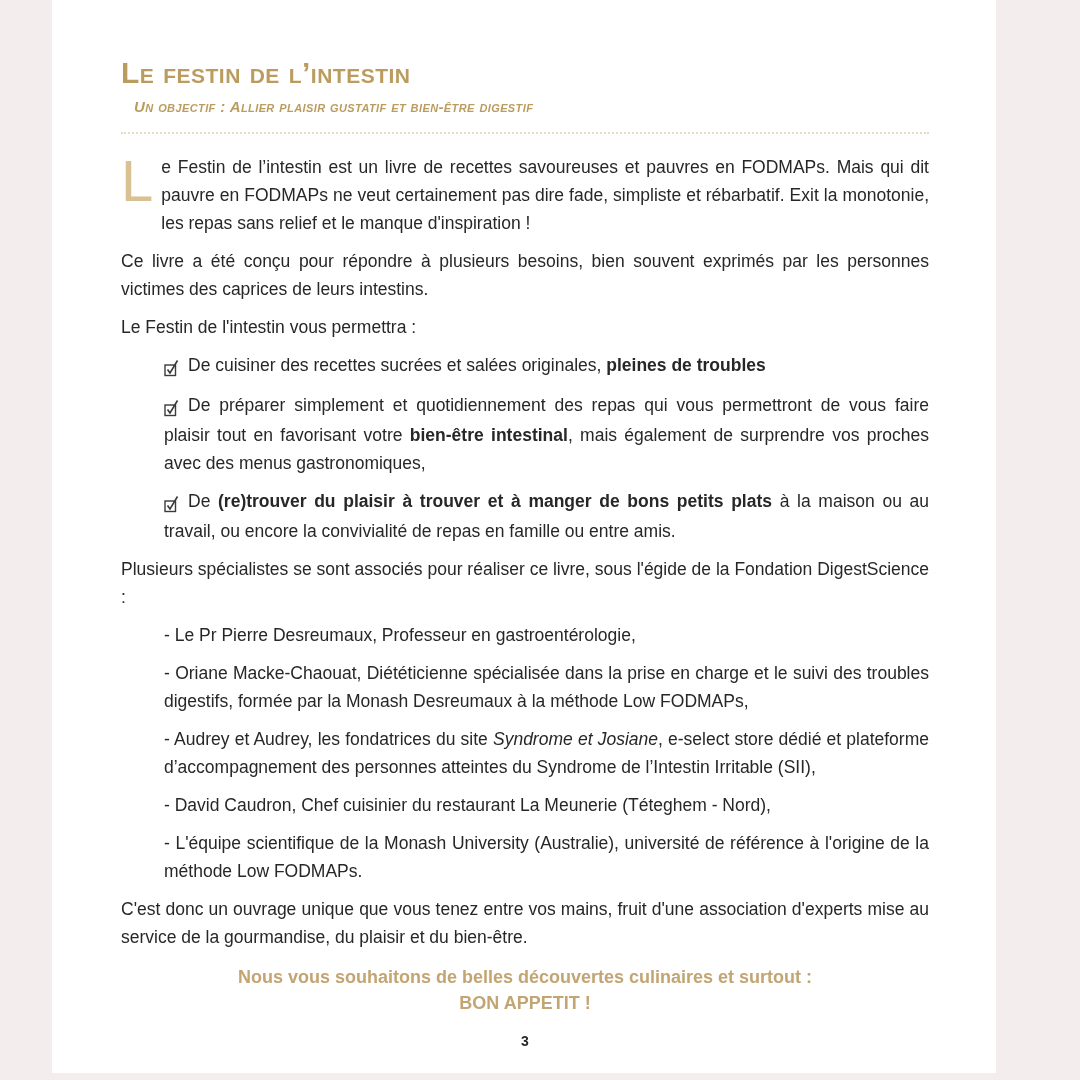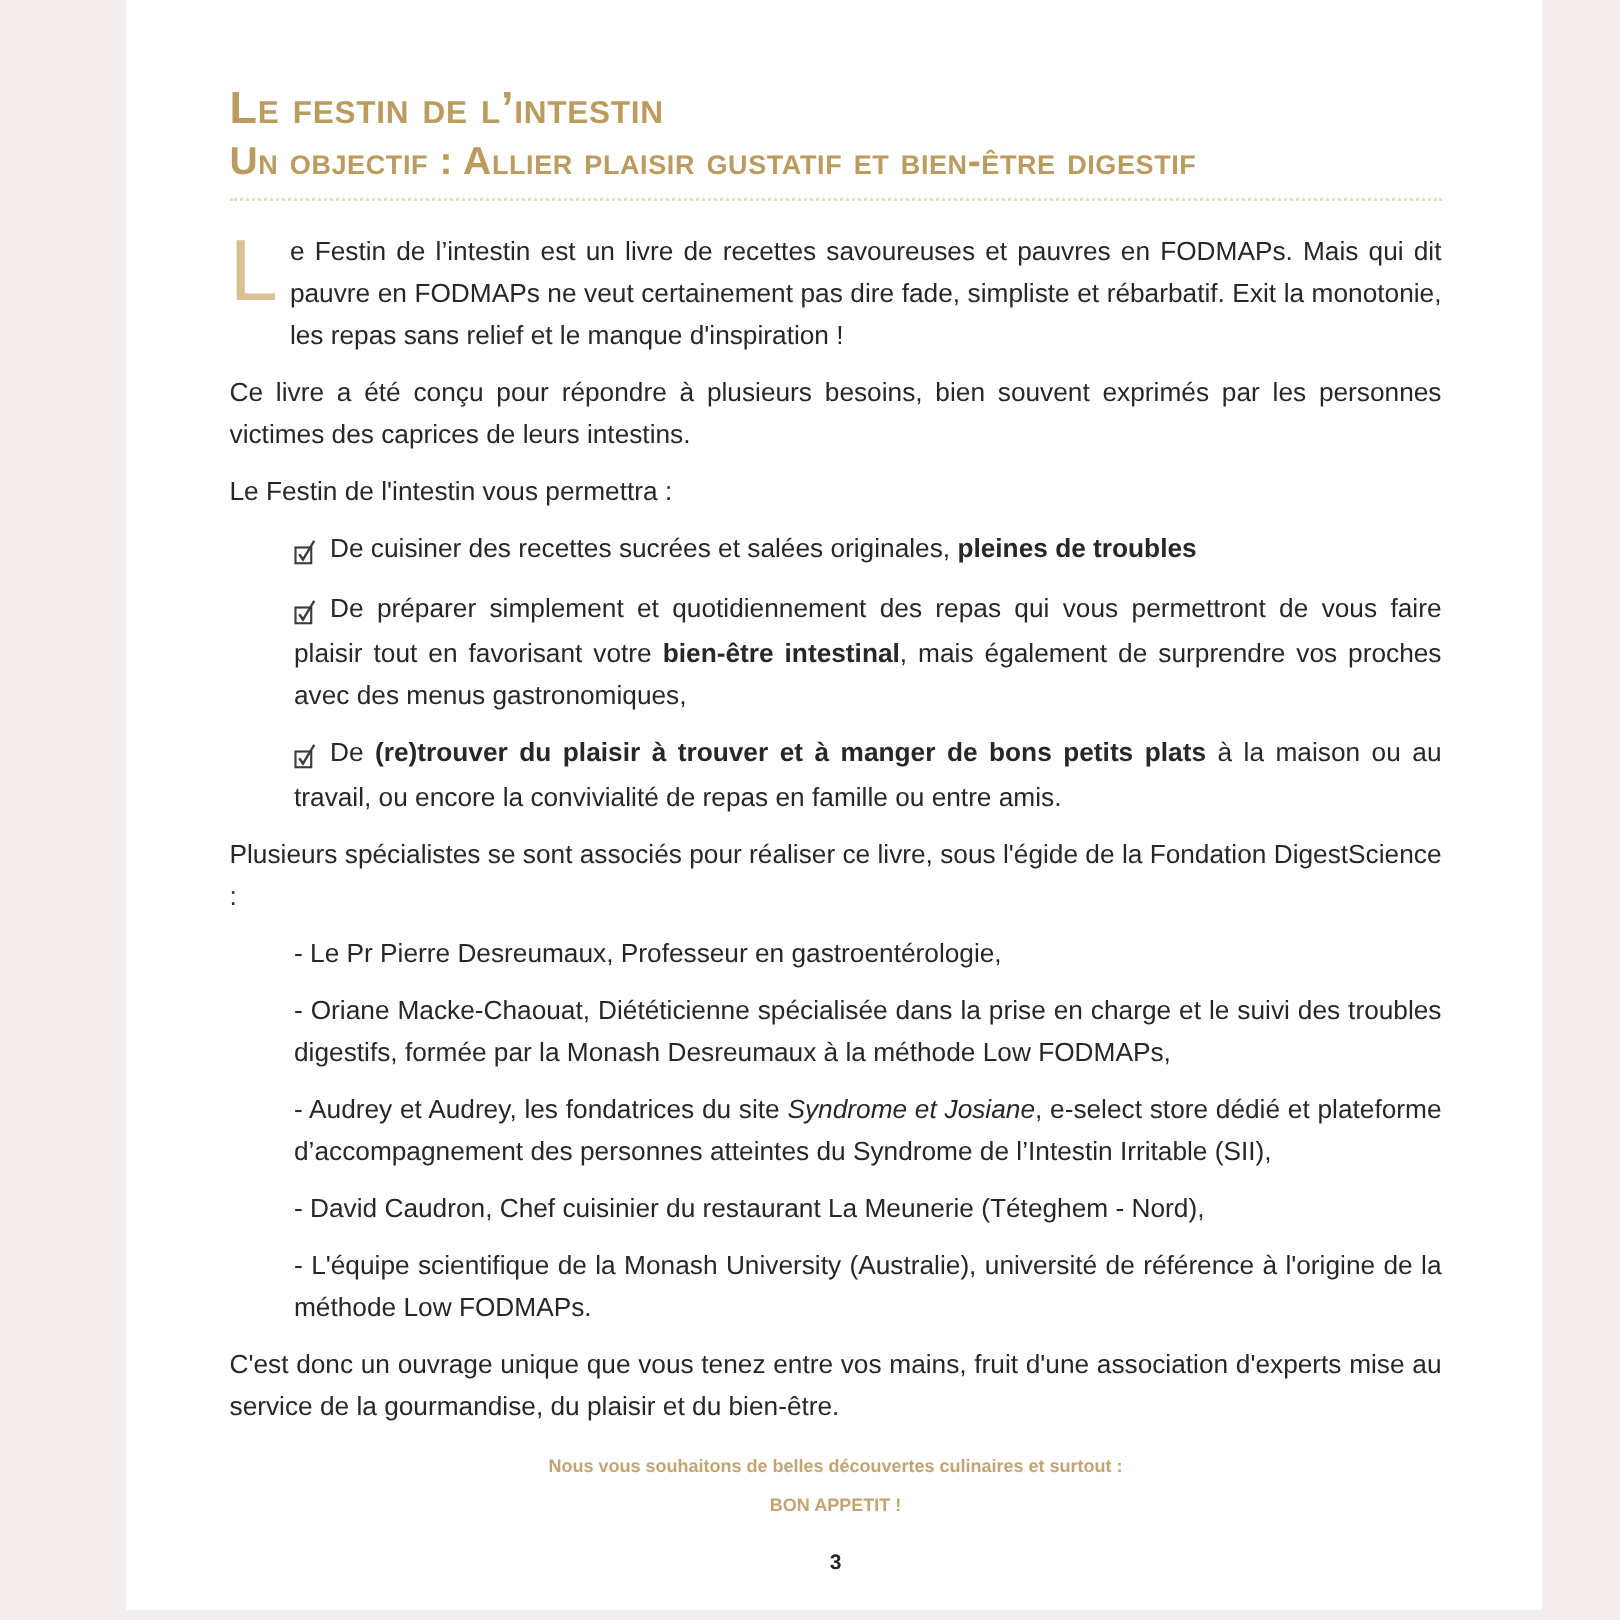--- a/index.html
+++ b/index.html
@@ -4,41 +4,42 @@
 <style>
   html,body{margin:0;padding:0;}
   body{
     width:1080px;height:1080px;position:relative;
     background:#f4eded;
     font-family:"Liberation Sans",sans-serif;
     color:#272727;
     overflow:hidden;
   }
   .paper{
-    position:absolute;left:84px;top:0;width:944px;height:1073px;
+    position:absolute;left:52px;top:0;width:944px;height:1073px;
     background:#ffffff;
     box-sizing:border-box;
     padding:58px 67px 0 69px;
   }
   
   .title{
     font-variant:small-caps;
     font-weight:700;
     font-size:30px;line-height:30px;
     letter-spacing:.5px;
     color:#bb9c5f;
     margin:0;
   }
   .subtitle{
     font-variant:small-caps;
     font-weight:700;
-    font-size:26px;line-height:24px;
+    font-size:15px;line-height:24px;
     letter-spacing:.4px;
     color:#bb9c5f;
-    margin:7px 0 0 0;
+    margin:7px 0 0 13px;
+    font-style:italic;
   }
   .dotted-rule{
     margin-top:13px;
     height:0;
     border-bottom:2px dotted #e6ddc0;
   }
   
   .body-text{font-size:17.5px;line-height:28px;text-align:justify;}
   .body-text p{margin:0 0 10px 0;}
   p.first-para{margin-top:19px;}
@@ -59,21 +60,21 @@
   }
   .check-icon svg{display:inline-block;vertical-align:middle;}
   .spec{margin-bottom:10px;}
   .closing{margin-top:3px;}
   
   .farewell{
     margin-top:13px;
     text-align:center;
     color:#c2a572;
     font-weight:700;
-    font-size:12px;line-height:26px;
+    font-size:18px;line-height:26px;
   }
   .page-number{
     margin-top:17px;
     text-align:center;
     font-weight:700;
     font-size:14px;
     color:#272727;
   }
 </style>
 </head>

